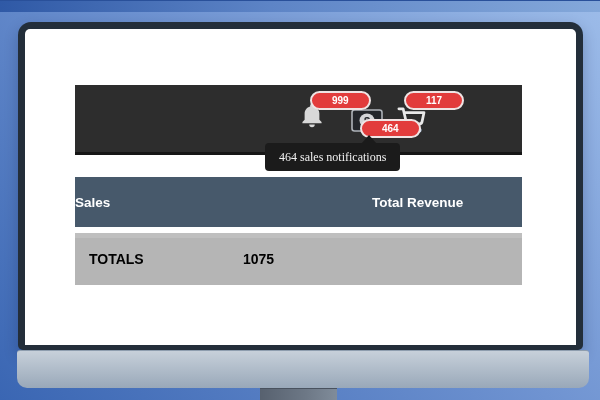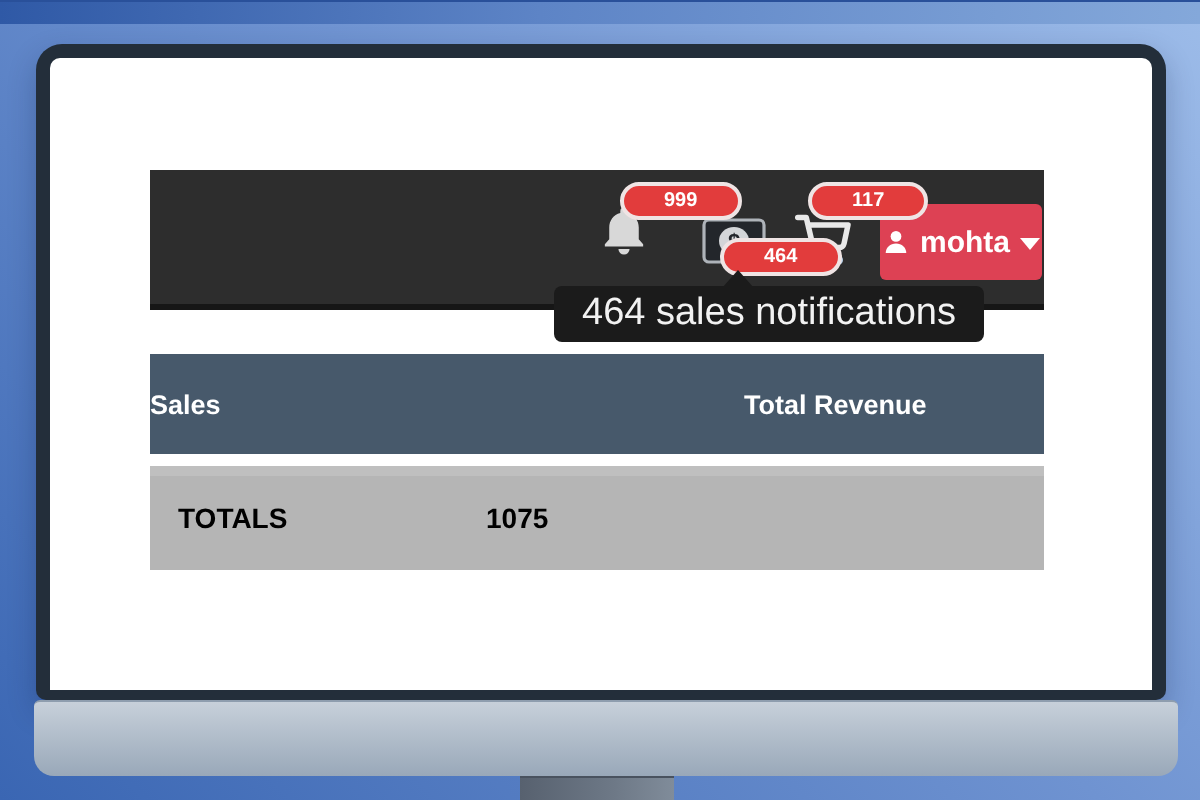--- a/index.html
+++ b/index.html
@@ -68,23 +68,23 @@
     border-left:5px solid transparent; border-right:5px solid transparent;
     border-top:6px solid #ffffff;
   }
 
   .tooltip-arrow {
     position:absolute; left:336px; top:106px; width:0; height:0; z-index:4;
     border-left:8px solid transparent; border-right:8px solid transparent;
     border-bottom:9px solid #1b1b1b;
   }
   .tooltip {
-    position:absolute; left:252px; top:114px; height:28px; z-index:4;
+    position:absolute; left:240px; top:114px; height:28px; z-index:4;
     background:#1b1b1b; border-radius:4px; padding:0 14px;
-    color:#f2f2f2; font-size:19px; line-height:28px; white-space:nowrap;
+    color:#f2f2f2; font-size:12px; line-height:28px; white-space:nowrap;font-family:Liberation Serif, serif;
   }
 
   .thead {
     position:absolute; left:50px; top:148px; width:447px; height:50px;
     background:#47596b; color:#ffffff; font-size:13.5px; font-weight:bold;
     display:flex; align-items:center;
   }
   .trow {
     position:absolute; left:50px; top:204px; width:447px; height:52px;
     background:#b5b5b5; color:#000000; font-size:14px; font-weight:bold;
@@ -125,30 +125,20 @@
 
         <span class="nav-icon nav-cart">
           <svg width="30" height="32" viewBox="0 0 24 25" fill="none" xmlns="http://www.w3.org/2000/svg">
             <path d="M1.5 3.5h3.4l2.5 10.6a1.9 1.9 0 0 0 1.9 1.4h8.8a1.9 1.9 0 0 0 1.9-1.5l1.6-7.5H5.8" stroke="#e9e9e9" stroke-width="2.2" stroke-linecap="round" stroke-linejoin="round"></path>
             <circle cx="9.6" cy="20.5" r="2" fill="#b9d2ea"></circle>
             <circle cx="17.6" cy="20.5" r="2" fill="#b9d2ea"></circle>
           </svg>
         </span>
         <div class="badge badge-3">117</div>
 
-        <div class="user-button">
-          <span style="display:flex;">
-            <svg width="14" height="14" viewBox="0 0 24 24" fill="#ffffff" xmlns="http://www.w3.org/2000/svg">
-              <circle cx="12" cy="7.2" r="4.6"></circle>
-              <path d="M3.2 21.5c0-4.9 3.9-8.2 8.8-8.2s8.8 3.3 8.8 8.2z"></path>
-            </svg>
-          </span>
-          <span>mohta</span>
-          <span class="caret-down"></span>
-        </div>
       </div>
 
       <div class="tooltip-arrow"></div>
       <div class="tooltip">464 sales notifications</div>
 
       <div class="thead">
         <div class="c2">Sales</div>
         <div class="c3">Total Revenue</div>
       </div>
 

